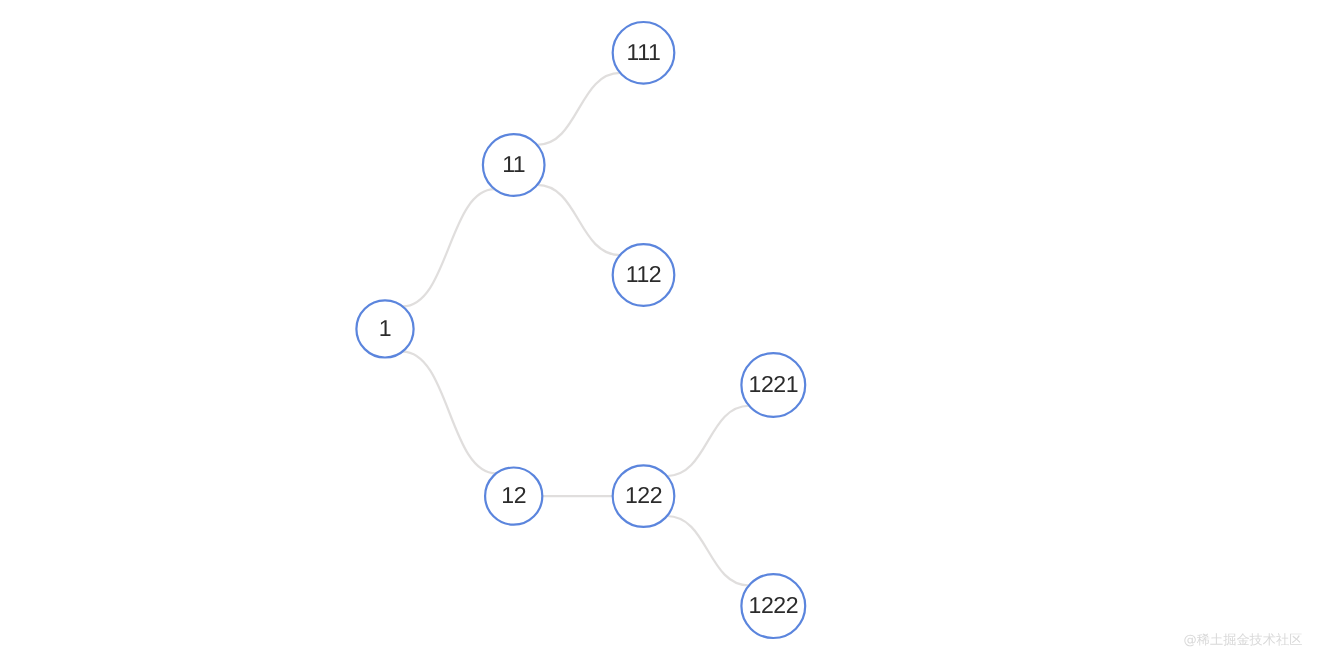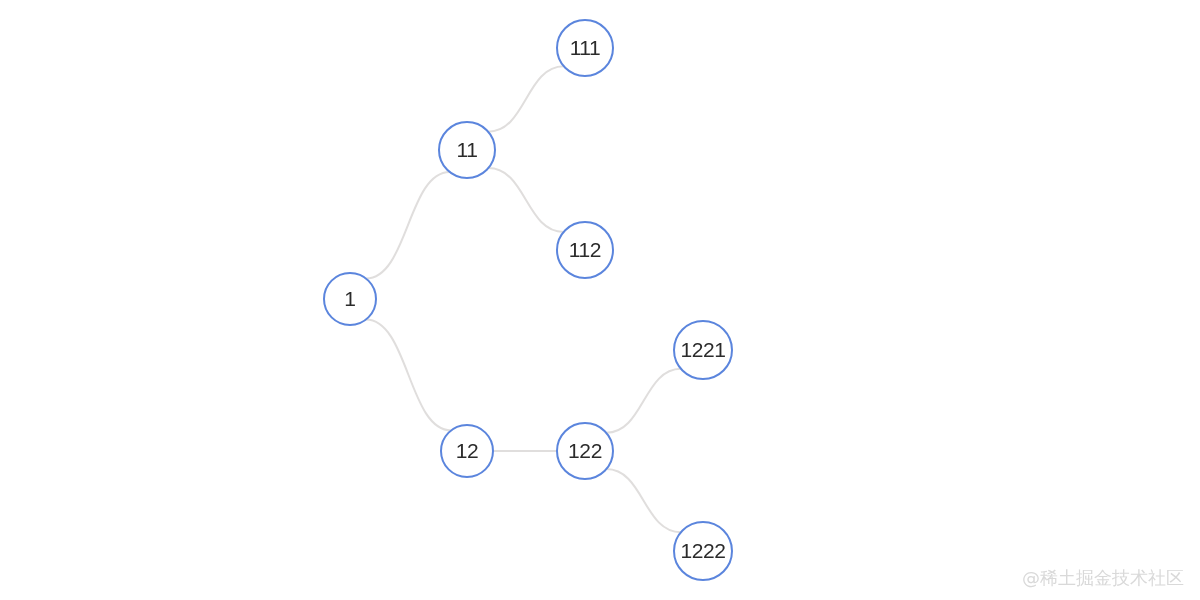--- a/index.html
+++ b/index.html
@@ -41,21 +41,21 @@
     font-size: 21px;
     text-anchor: middle;
     dominant-baseline: middle;
     letter-spacing: -0.4px;
   }
   #watermark {
     position: absolute;
     right: 16px;
     bottom: 10px;
     color: #d9d9d9;
-    font-size: 18px;
+    font-size: 12px;
     font-family: "DejaVu Sans", sans-serif;
     white-space: nowrap;
     user-select: none;
   }
 </style>
 </head>
 <body>
 
 <div id="canvas">
 

